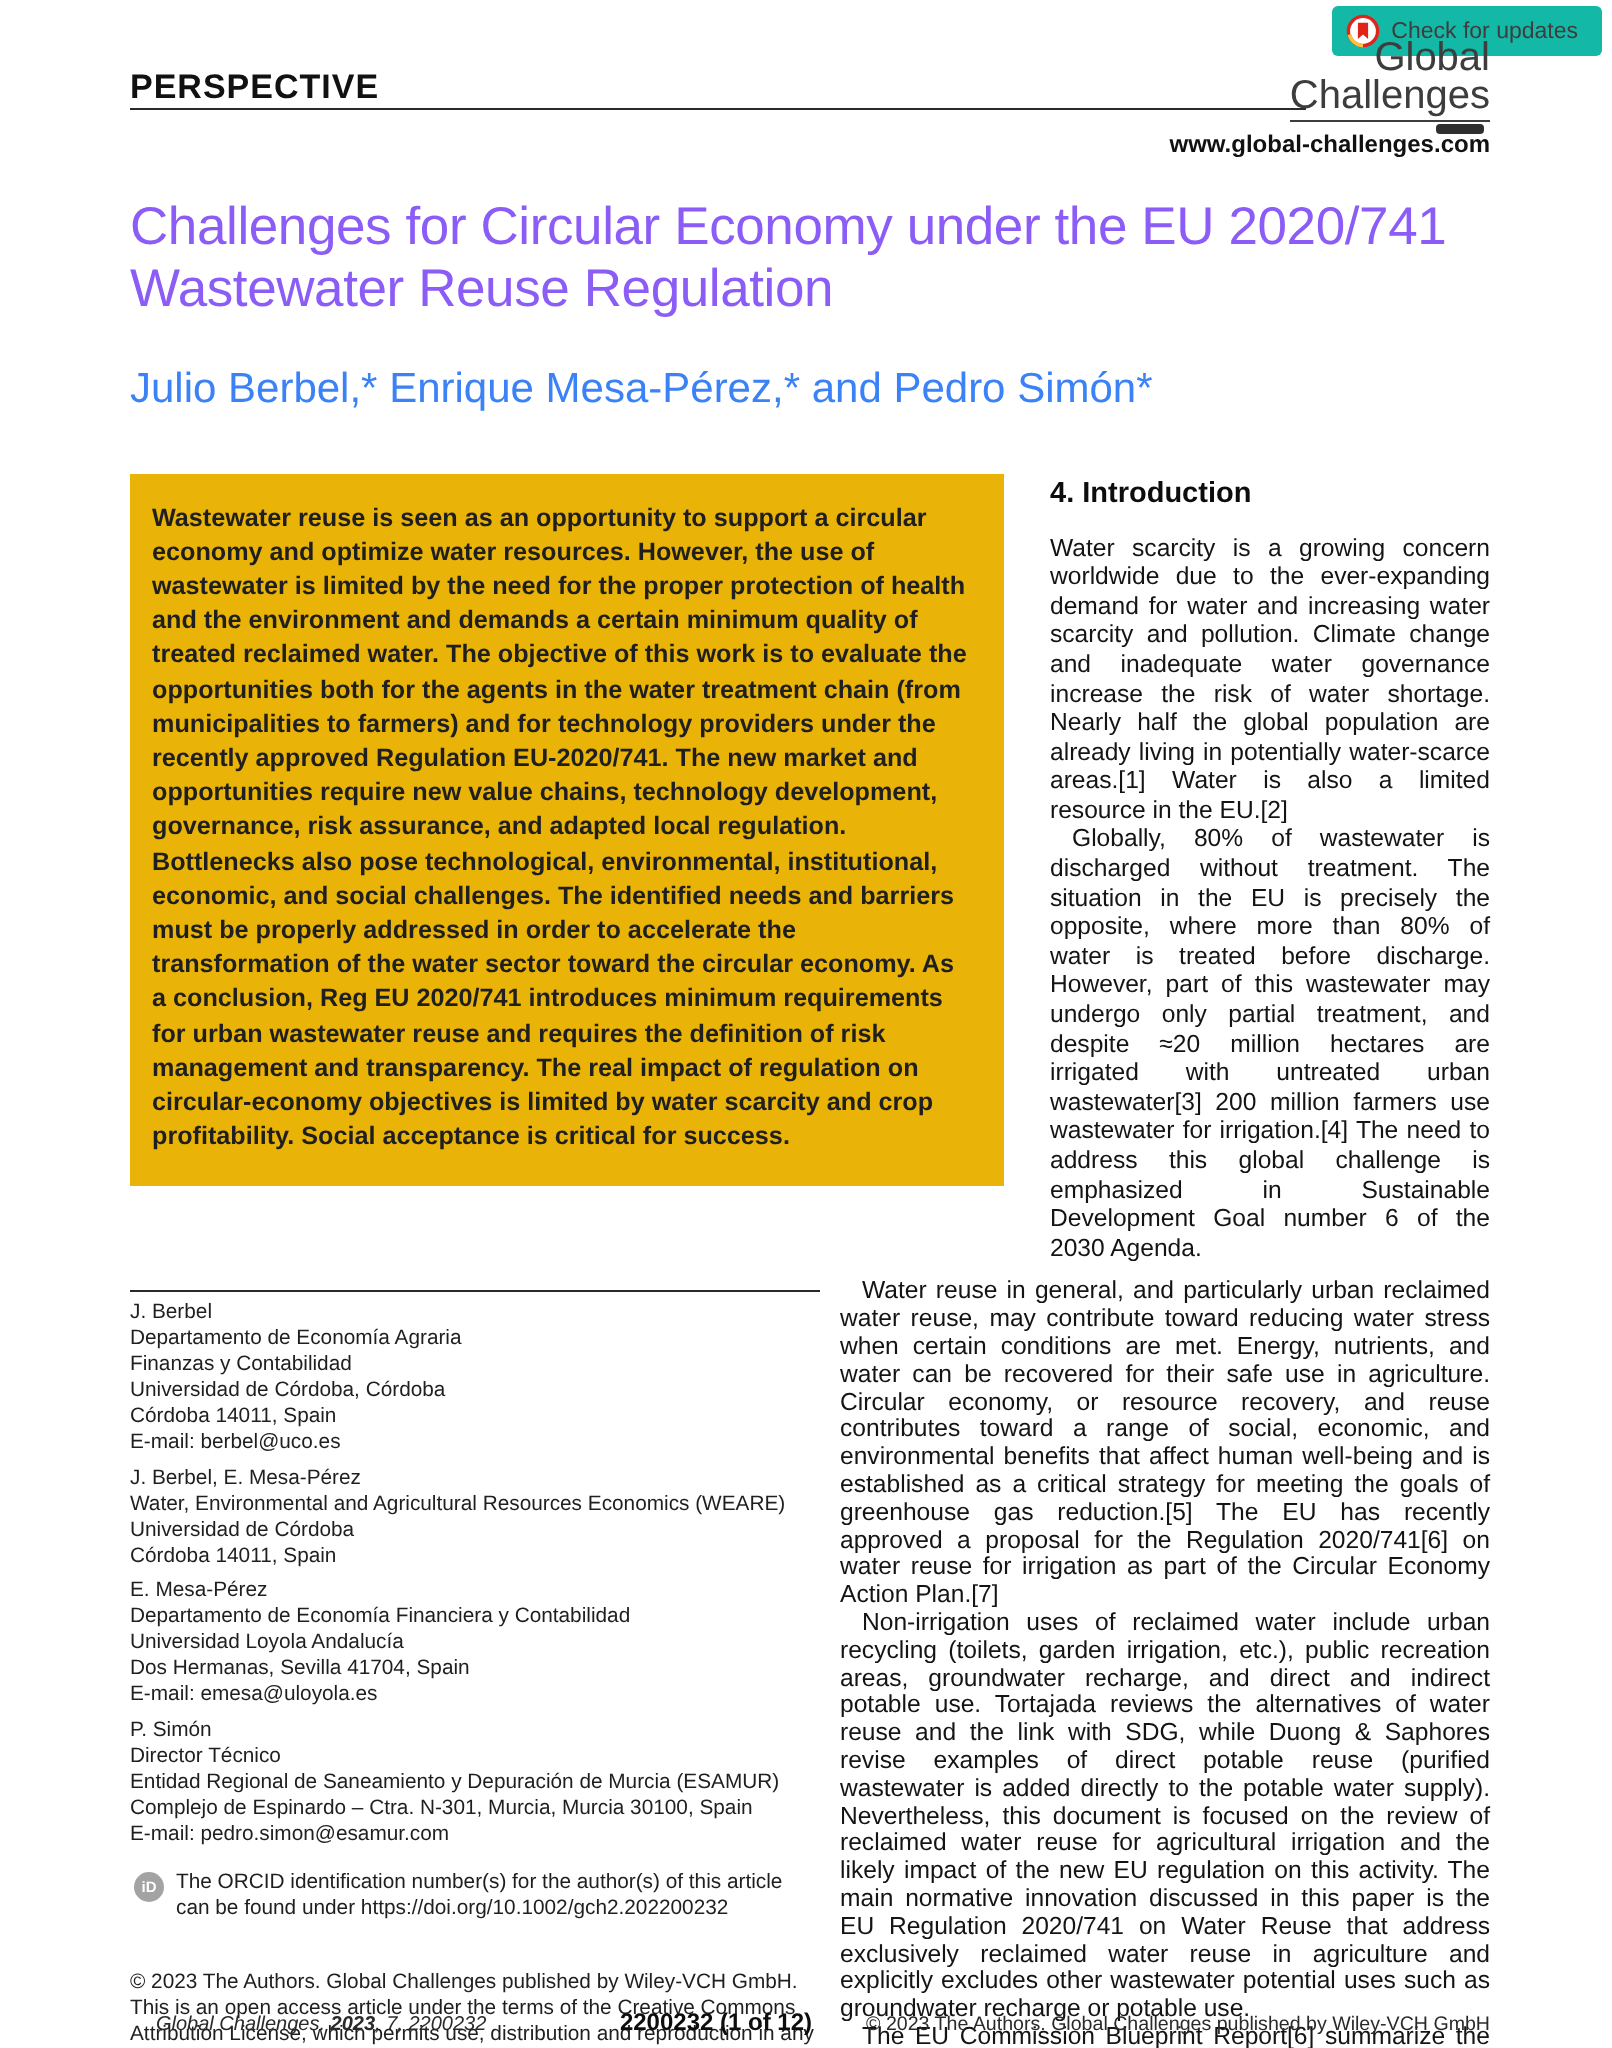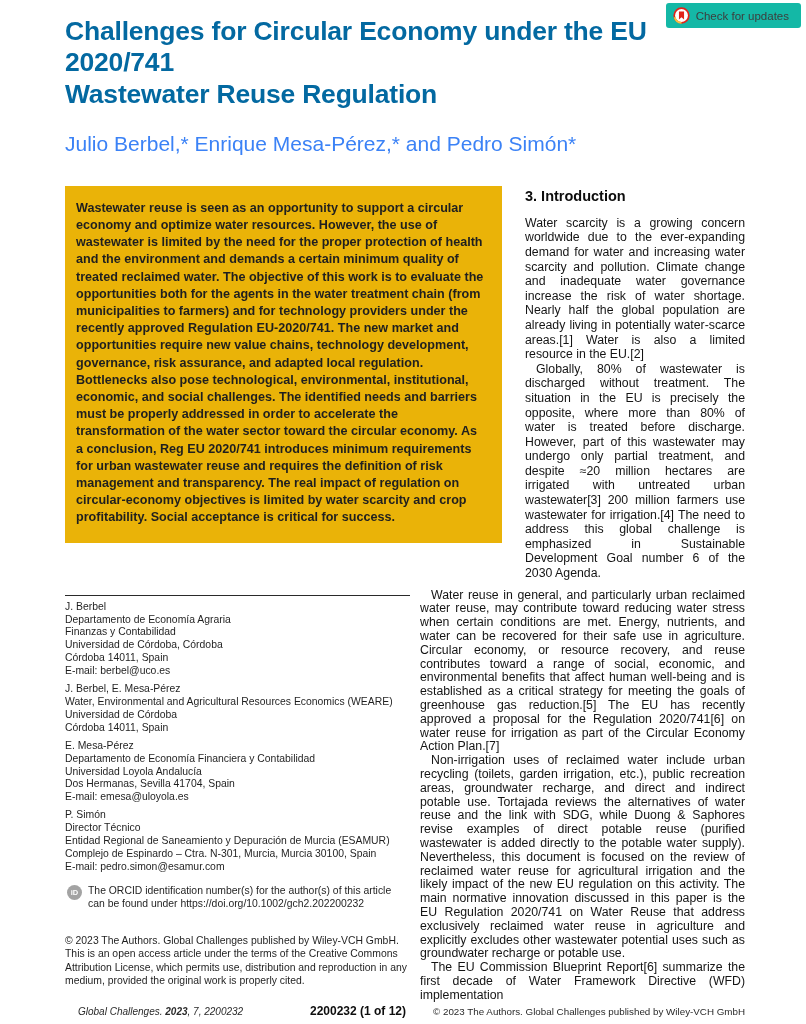--- a/index.html
+++ b/index.html
@@ -50,21 +50,21 @@
     width: 24px; height: 4.5px; background: #2e2e2e; border-radius: 2px;
   }
   .journal-url {
     margin-top: 4px;
     font-size: 12px; font-weight: 700; color: #111;
   }
 
   
   .title {
     margin-top: 16px;
-    font-size: 26.5px; font-weight: 700; line-height: 1.18; color: #0369a1;
+    font-size: 26.5px; font-weight: 400; line-height: 1.18; color: #8b5cf6;
     white-space: pre-line; letter-spacing: -0.2px;
   }
   .authors {
     margin-top: 22px;
     font-size: 21px; color: #3b82f6;
   }
 
   
   .row1 { display: flex; margin-top: 30px; }
   .abstract-box {
@@ -129,31 +129,41 @@
         <circle cx="12" cy="12" r="10.3" fill="#ffffff" stroke="#e2231a" stroke-width="2.4"></circle>
         <path d="M2.4 14.5 A 10.3 10.3 0 0 0 12 22.3" fill="none" stroke="#f6c344" stroke-width="2.6"></path>
         <path d="M8.4 6.2 h7.2 v11.4 l-3.6 -3.1 l-3.6 3.1 z" fill="#e2231a"></path>
       </svg>
     </span>
     <span>Check for updates</span>
   </div>
 
   <div class="content">
 
+    <div class="masthead">
+      <div class="article-type">PERSPECTIVE</div>
+      <div class="masthead-rule"></div>
+      <div class="journal-logo">
+        <span class="journal-name">Global
+Challenges</span>
+        <span class="logo-dash"></span>
+        <div class="journal-url">www.global-challenges.com</div>
+      </div>
+    </div>
 
     <h1 class="title">Challenges for Circular Economy under the EU 2020/741
 Wastewater Reuse Regulation</h1>
     <div class="authors">Julio Berbel,* Enrique Mesa-Pérez,* and Pedro Simón*</div>
 
     <div class="row1">
       <div class="abstract-box">
         <div class="abstract-text">Wastewater reuse is seen as an opportunity to support a circular economy and optimize water resources. However, the use of wastewater is limited by the need for the proper protection of health and the environment and demands a certain minimum quality of treated reclaimed water. The objective of this work is to evaluate the opportunities both for the agents in the water treatment chain (from municipalities to farmers) and for technology providers under the recently approved Regulation EU-2020/741. The new market and opportunities require new value chains, technology development, governance, risk assurance, and adapted local regulation. Bottlenecks also pose technological, environmental, institutional, economic, and social challenges. The identified needs and barriers must be properly addressed in order to accelerate the transformation of the water sector toward the circular economy. As a conclusion, Reg EU 2020/741 introduces minimum requirements for urban wastewater reuse and requires the definition of risk management and transparency. The real impact of regulation on circular-economy objectives is limited by water scarcity and crop profitability. Social acceptance is critical for success.</div>
       </div>
       <div class="intro-col">
-        <h2 class="intro-heading">3. Introduction</h2>
+        <h2 class="intro-heading">4. Introduction</h2>
         <p class="serif">Water scarcity is a growing concern worldwide due to the ever-expanding demand for water and increasing water scarcity and pollution. Climate change and inadequate water governance increase the risk of water shortage. Nearly half the global population are already living in potentially water-scarce areas.[1] Water is also a limited resource in the EU.[2]</p>
         <p class="serif indent">Globally, 80% of wastewater is discharged without treatment. The situation in the EU is precisely the opposite, where more than 80% of water is treated before discharge. However, part of this wastewater may undergo only partial treatment, and despite ≈20 million hectares are irrigated with untreated urban wastewater[3] 200 million farmers use wastewater for irrigation.[4] The need to address this global challenge is emphasized in Sustainable Development Goal number 6 of the 2030 Agenda.</p>
       </div>
     </div>
 
     <div class="row2">
       <div class="affil-col">
         <div class="affil-rule"></div>
         <div class="affil-group">J. Berbel
 Departamento de Economía Agraria

